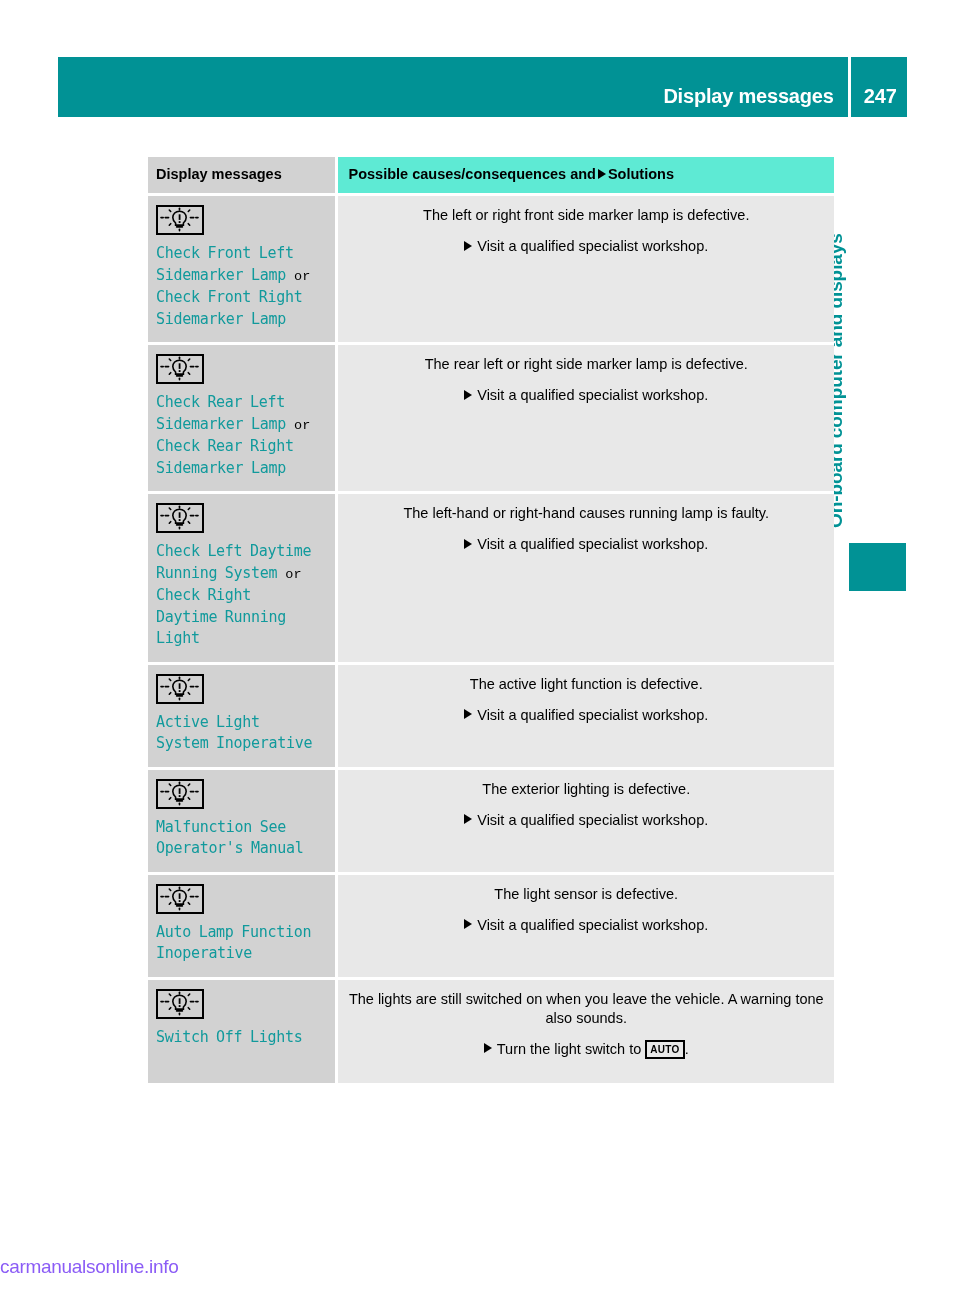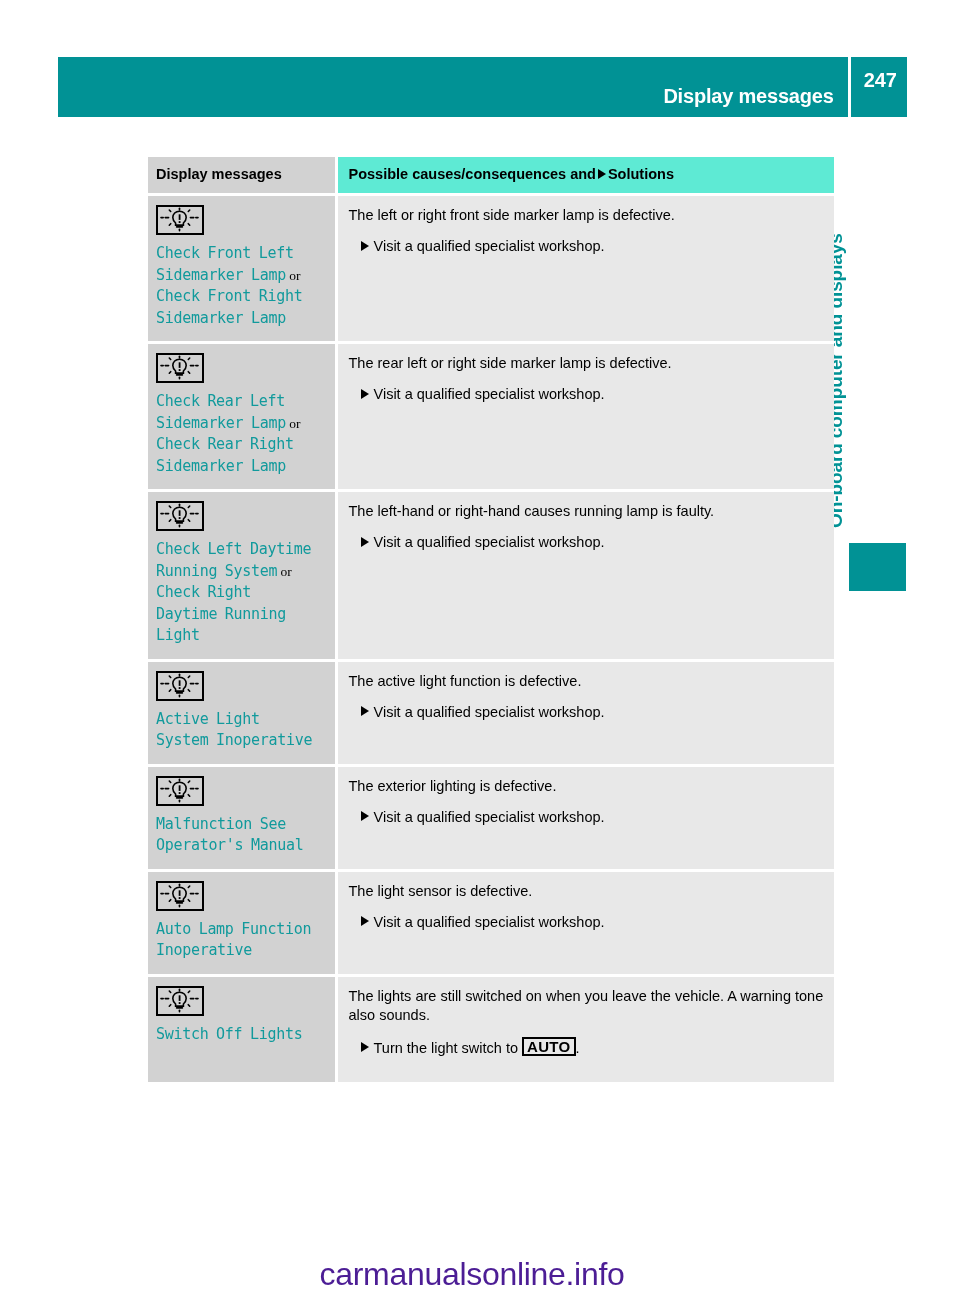--- a/index.html
+++ b/index.html
@@ -42,21 +42,21 @@
   #header-divider {
     width: 3px;
     align-self: stretch;
     background: #ffffff;
   }
   #header-page {
     color: #ffffff;
     font-size: 20px;
     font-weight: bold;
     line-height: 1;
-    padding-bottom: 27px;
+    padding-bottom: 11px;
     padding-left: 13px;
     padding-right: 10px;
     white-space: nowrap;
   }
 
   
   #side-chapter {
     position: absolute;
     left: 847px;
     top: 178px;
@@ -151,71 +151,73 @@
   
   .disp-msg {
     font-family: "DejaVu Sans Mono", "Liberation Mono", monospace;
     color: #119a9c;
     font-size: 15px;
     line-height: 21.5px;
     letter-spacing: -0.3px;
     word-spacing: -1px;
   }
   .disp-or {
-    font-family: Liberation Serif, serif;
+    font-family: Liberation Mono, monospace;
     color: #000000;
     font-size: 13.5px;
     letter-spacing: 0;
     word-spacing: 0;
   }
 
   
   .cause-text {
     font-size: 14.5px;
     color: #000000;
     line-height: 19px;
     margin: 0 0 9px 0;
+    text-align: center;
   }
   .solution-line {
     font-size: 14.5px;
     color: #000000;
     line-height: 19px;
     margin: 12px;
     display: block;
+    text-align: center;
   }
   .sol-tri {
     display: inline-block;
     width: 0; height: 0;
     border-left: 8px solid #000;
     border-top: 5.5px solid transparent;
     border-bottom: 5.5px solid transparent;
     vertical-align: 0.5px;
     margin-right: 5px;
   }
   .auto-badge {
     display: inline-block;
     border: 2px solid #000000;
-    font-size: 15px;
+    font-size: 10px;
     font-weight: bold;
     line-height: 11px;
     padding: 2px 3px 2px 3px;
     letter-spacing: 0.3px;
     vertical-align: 1px;
     background: #e8e8e8;
   }
 
   
   #watermark {
     position: absolute;
     left: 0;
     top: 1256px;
     width: 944px;
-    text-align: center;
-    color: #4c1d95;
-    font-size: 32px;
+    text-align: left;
+    color: #8b5cf6;
+    font-size: 19px;
     letter-spacing: -0.3px;
   }
 </style>
 </head>
 <body>
 
 <div id="header-bar">
   <span id="header-title">Display messages</span>
   <span id="header-divider"></span>
   <span id="header-page">247</span>

